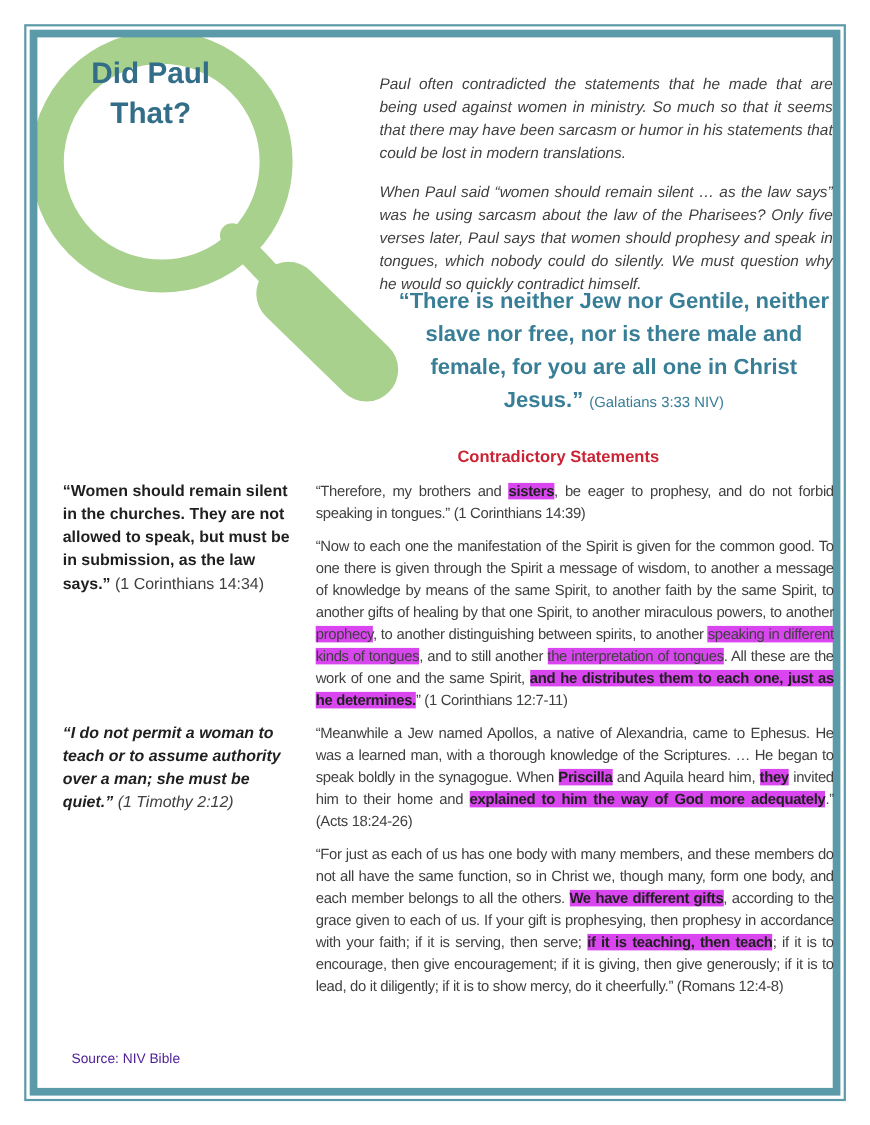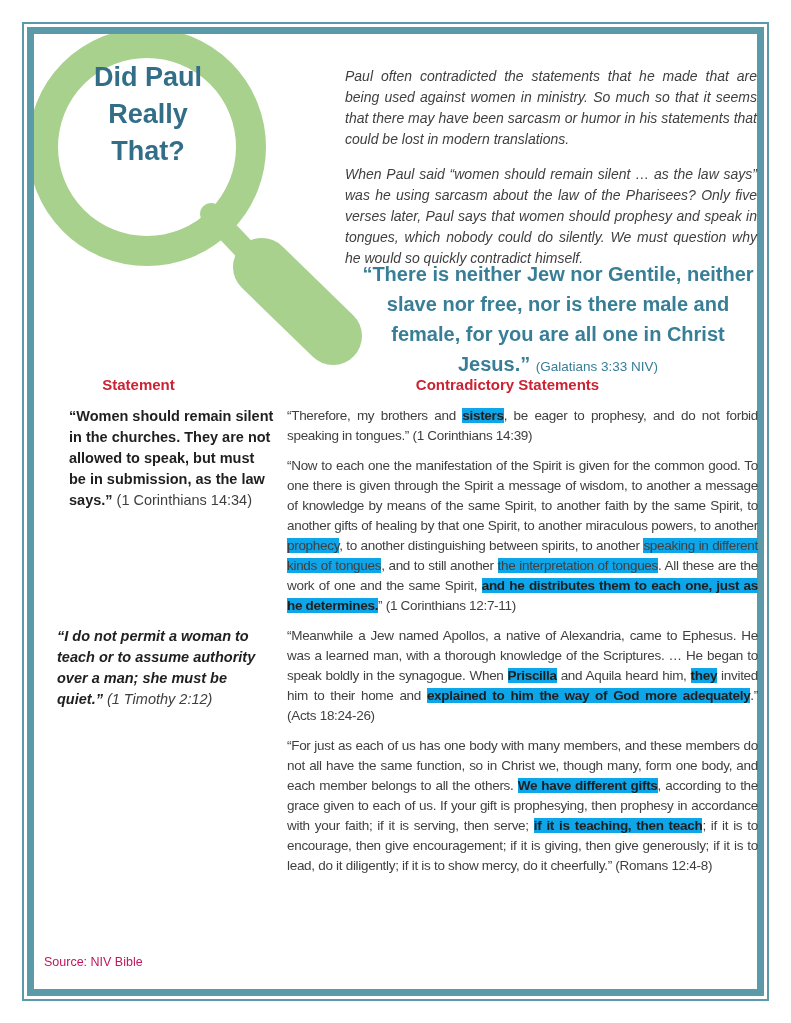--- a/index.html
+++ b/index.html
@@ -9,87 +9,85 @@
   }
   
   .frame-thin  { position:absolute; inset:22px; border:2px solid #5b9aa9; pointer-events:none; }
   .frame-thick { position:absolute; inset:27px; border:7px solid #5b9aa9; pointer-events:none; }
 
   
   .glass { position:absolute; left:0; top:0; }
 
   
   .title {
-    position:absolute; left:58px; top:48px; width:158px; margin:11px;
+    position:absolute; left:58px; top:48px; width:158px; margin:0;
     text-align:center; font-size:27px; font-weight:bold; color:#336e88; line-height:37px;
   }
 
   
   .intro { position:absolute; left:345px; top:66px; width:412px;
            font-size:14px; line-height:21px; text-align:justify; color:#3f3f3f;font-style:italic; }
   .intro p { margin:0 0 14px; }
 
   
   .quote { position:absolute; left:356px; top:260px; width:404px;
            text-align:center; color:#387e96; line-height:29px; }
   .qtext { font-size:20px; font-weight:bold;text-align:center; }
   .qcite { font-size:13.5px; }
 
   
   .cols { position:absolute; left:57px; top:376px; width:701px;
           display:grid; grid-template-columns:218px 1fr; column-gap:12px; }
   .hdr { color:#cb2334; font-weight:bold; font-size:15px; margin:0 0 12px; line-height:18px; }
   .hdr-left  { grid-area:1 / 1; text-align:center; padding-right:55px; }
-  .hdr-right { grid-area:1 / 2; text-align:center; padding-right:30px; }
+  .hdr-right { grid-area:1 / 2; text-align:center; padding-right:30px;margin-top:31px; }
 
   .stmt { font-size:14.5px; line-height:21px; color:#3f3f3f; }
-  .stmt1 { grid-area:2 / 1;margin-left:12px; }
+  .stmt1 { grid-area:2 / 1; }
   .stmt2 { grid-area:3 / 1;font-style:italic; }
   .group1 { grid-area:2 / 2; }
   .group2 { grid-area:3 / 2; }
 
   .cpara { margin:0 0 10px; font-size:13.5px; line-height:20px; letter-spacing:-0.3px;
            text-align:justify; color:#3f3f3f; }
 
   .b  { font-weight:bold; color:#1f1f1f; }
-  .hl { background:#0ea5e9; }
+  .hl { background:#d946ef; }
 
-  .source { position:absolute; left:44px; top:955px; font-size:12.5px; color:#be185d; }
+  .source { position:absolute; left:65px; top:955px; font-size:12.5px; color:#4c1d95; }
 </style>
 </head>
 <body>
 
 <div class="page">
 
   <svg class="glass" width="791" height="1023" viewBox="0 0 791 1023" aria-hidden="true">
     <circle cx="147" cy="147" r="104" fill="none" stroke="#a9d18e" stroke-width="30"></circle>
     <line x1="211" y1="214" x2="247" y2="252" stroke="#a9d18e" stroke-width="22" stroke-linecap="round"></line>
     <line x1="262" y1="267" x2="333" y2="336" stroke="#a9d18e" stroke-width="58" stroke-linecap="round"></line>
   </svg>
 
   <div class="frame-thin"></div>
   <div class="frame-thick"></div>
 
   <h1 class="title">
     <div>Did Paul</div>
-    <div>Really</div>
     <div>That?</div>
   </h1>
 
   <div class="intro">
     <p>Paul often contradicted the statements that he made that are being used against women in ministry. So much so that it seems that there may have been sarcasm or humor in his statements that could be lost in modern translations.</p>
     <p>When Paul said “women should remain silent … as the law says” was he using sarcasm about the law of the Pharisees? Only five verses later, Paul says that women should prophesy and speak in tongues, which nobody could do silently. We must question why he would so quickly contradict himself.</p>
   </div>
 
   <div class="quote">
     <span class="qtext">“There is neither Jew nor Gentile, neither slave nor free, nor is there male and female, for you are all one in Christ Jesus.” </span><span class="qcite">(Galatians 3:33 NIV)</span>
   </div>
 
   <div class="cols">
-    <div class="hdr hdr-left">Statement</div>
     <div class="hdr hdr-right">Contradictory Statements</div>
 
     <div class="stmt stmt1"><span class="b">“Women should remain silent in the churches. They are not allowed to speak, but must be in submission, as the law says.”</span><span> (1 Corinthians 14:34)</span></div>
 
     <div class="group1">
       <p class="cpara"><span>“Therefore, my brothers and </span><span class="b hl">sisters</span><span>, be eager to prophesy, and do not forbid speaking in tongues.” (1 Corinthians 14:39)</span></p>
       <p class="cpara"><span>“Now to each one the manifestation of the Spirit is given for the common good. To one there is given through the Spirit a message of wisdom, to another a message of knowledge by means of the same Spirit, to another faith by the same Spirit, to another gifts of healing by that one Spirit, to another miraculous powers, to another </span><span class="hl">prophecy</span><span>, to another distinguishing between spirits, to another </span><span class="hl">speaking in different kinds of tongues</span><span>, and to still another </span><span class="hl">the interpretation of tongues</span><span>. All these are the work of one and the same Spirit, </span><span class="b hl">and he distributes them to each one, just as he determines.</span><span>” (1 Corinthians 12:7-11)</span></p>
     </div>
 
     <div class="stmt stmt2"><span class="b">“I do not permit a woman to teach or to assume authority over a man; she must be quiet.”</span><span> (1 Timothy 2:12)</span></div>

